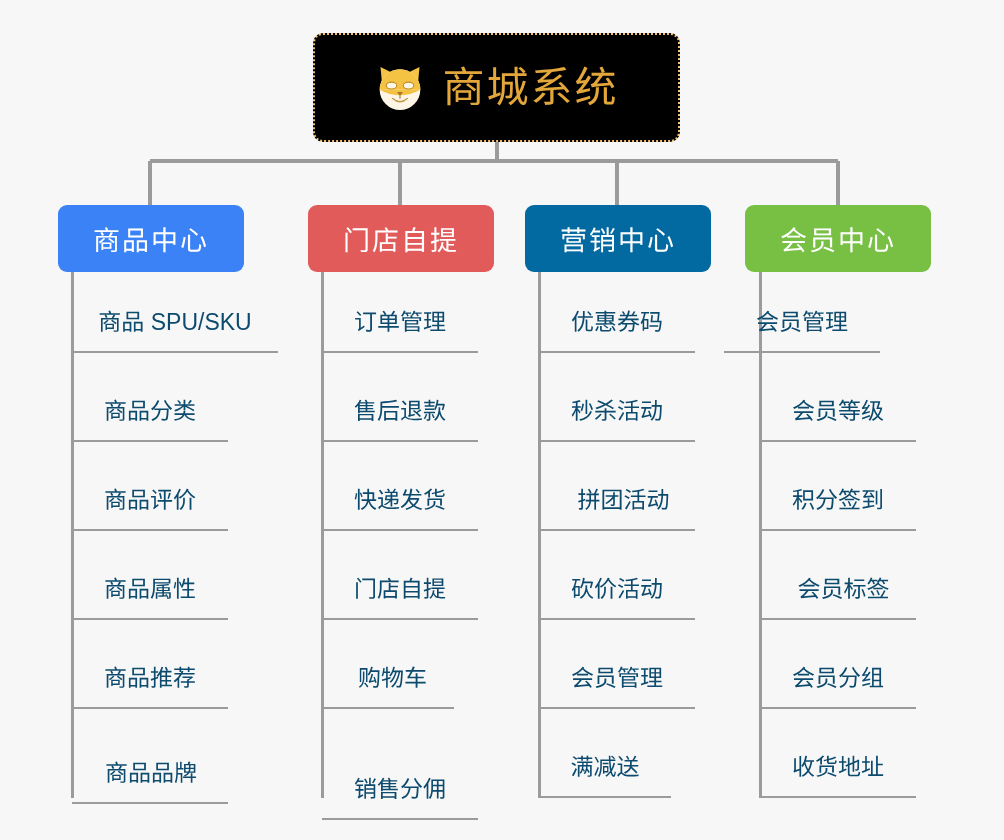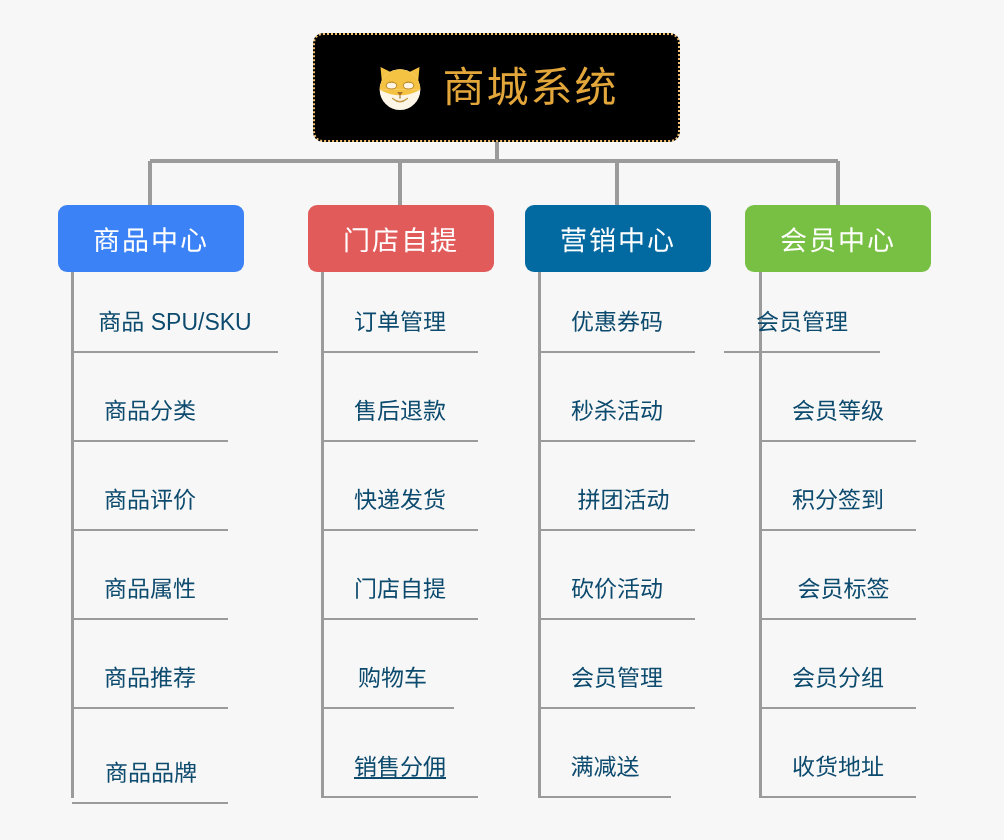--- a/index.html
+++ b/index.html
@@ -166,21 +166,21 @@
     </div>
     <div class="leaf" style="left: 322px; top: 487px; width: 156px;">
       <span>快递发货</span>
     </div>
     <div class="leaf" style="left: 322px; top: 576px; width: 156px;">
       <span>门店自提</span>
     </div>
     <div class="leaf" style="left: 322px; top: 665px; width: 132px; padding-left: 23px;">
       <span>购物车</span>
     </div>
-    <div class="leaf" style="left: 322px; top: 754px; width: 156px; text-decoration: underline;">
+    <div class="leaf" style="left: 322px; top: 776px; width: 156px;">
       <span>销售分佣</span>
     </div>
     <div class="cat-box" style="left: 525px; top: 205px; width: 186px; background: #0369a1;">
       <span>营销中心</span>
     </div>
     <div class="leaf" style="left: 539px; top: 309px; width: 156px;">
       <span>优惠券码</span>
     </div>
     <div class="leaf" style="left: 539px; top: 398px; width: 156px;">
       <span>秒杀活动</span>

